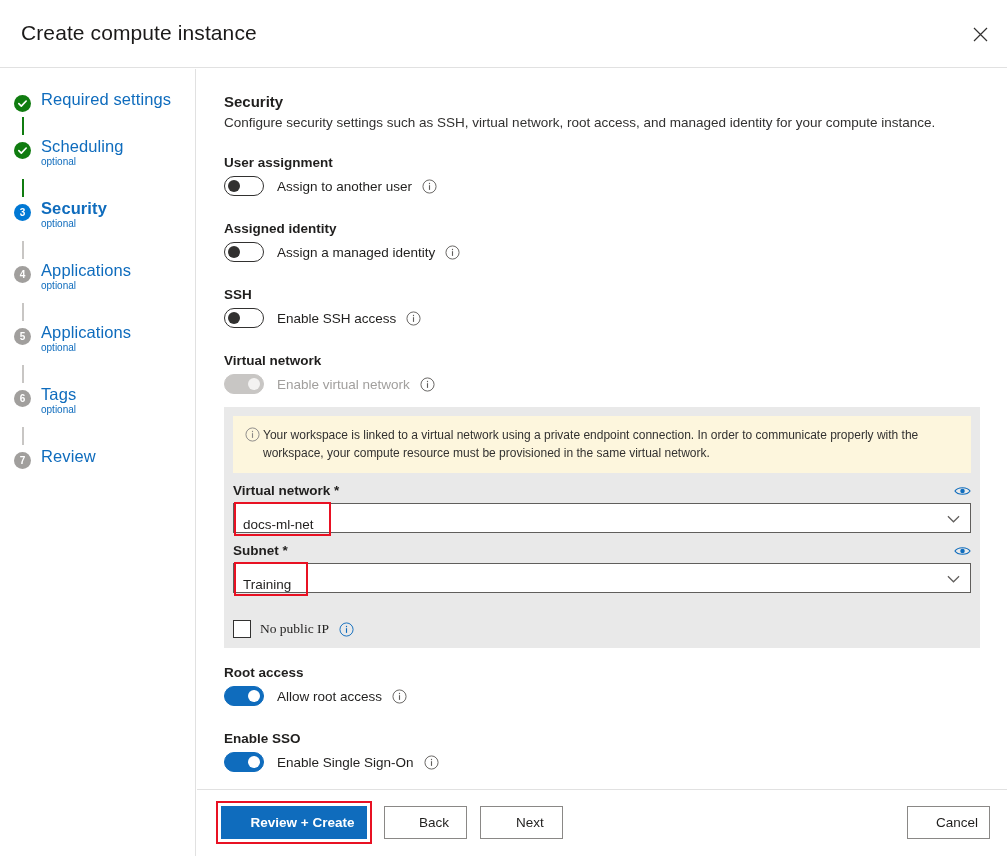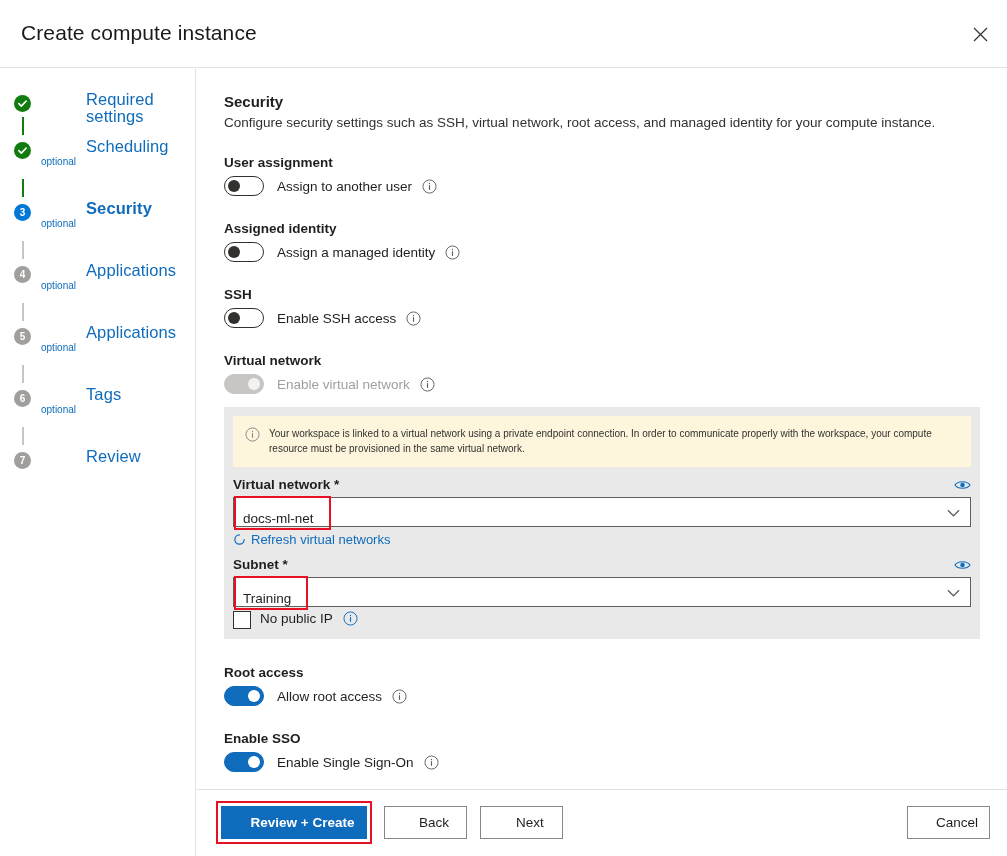--- a/index.html
+++ b/index.html
@@ -51,21 +51,21 @@
     font-size: 10px; color: #ffffff; font-weight: 600;
     margin-top: 4px; line-height: 1;
   }
   .step-badge.done   { background: #107c10; }
   .step-badge.active { background: #0078d4; }
   .step-badge.todo   { background: #a19f9d; }
   .step-badge svg { display:block; }
   .step-text { margin-left: 10px; line-height: 1; }
   .step-label {
     display: block;
-    font-size: 16.5px; color: #0f6cbd; letter-spacing: .1px; margin-left: 45px;
+    font-size: 16.5px; color: #0f6cbd; letter-spacing: .1px;
   }
   .step-label.current { font-weight: 700; color: #0f6cbd; }
   .step-optional {
     display: block; margin-top: 2px;
     font-size: 10px; color: #0f6cbd;
   }
   .step-connector {
     position: absolute; left: 22px;
     width: 1.5px;
   }
@@ -142,21 +142,21 @@
     width: 756px; background: #e9e9e9;
     padding: 9px 9px 10px 9px;
   }
   .notice {
     background: #fdf6dd;
     padding: 10px 12px 11px 12px;
     display: flex; align-items: flex-start;
   }
   .notice-icon { flex: 0 0 auto; margin-top: 1px; }
   .notice-text {
-    margin-left: 9px; font-size: 10px; color: #323130;
+    margin-left: 3px; font-size: 12px; color: #323130;
     line-height: 1.5; max-width: 690px;
   }
 
   .labeled-field { margin-top: 10px; position: relative; }
   .field-label-row {
     display: flex; align-items: center; justify-content: space-between;
   }
   .field-label {
     font-size: 13.5px; font-weight: 700; color: #201f1e;
   }
@@ -181,21 +181,21 @@
     background: transparent; z-index: 3; pointer-events: none;
   }
 
   .refresh-link {
     margin-top: 5px; font-size: 13px; color: #0f6cbd;
     display: flex; align-items: center; cursor: pointer;
   }
   .refresh-link .spin { margin-right: 5px; display: flex; }
 
   .checkbox-row {
-    margin-top: 4px; display: flex; align-items: flex-start;
+    margin-top: 27px; display: flex; align-items: center; font-family: Liberation Serif, serif;
   }
   .checkbox {
     width: 18px; height: 18px; border: 1px solid #323130;
     background: #ffffff; flex: 0 0 auto; cursor: pointer;
   }
   .checkbox-label {
     margin-left: 9px; font-size: 13.5px; color: #201f1e;
   }
 
   
@@ -406,28 +406,20 @@
       </div>
       <div class="select-wrap">
         <span class="select-value">docs-ml-net</span>
         <span class="select-chevron">
           <svg width="13" height="8" viewBox="0 0 14 8">
               <path d="M1 1 L7 7 L13 1" stroke="#605e5c" stroke-width="1.3" fill="none"></path>
             </svg>
         </span>
         <span class="redbox" style="left:0;top:-2px;width:97px;height:34px;"></span>
       </div>
-      <div class="refresh-link">
-        <span class="spin">
-          <svg width="13" height="13" viewBox="0 0 14 14">
-              <path d="M12 7 A5 5 0 1 1 7 2" stroke="#0f6cbd" stroke-width="1.3" fill="none" stroke-linecap="round"></path>
-            </svg>
-        </span>
-        <span>Refresh virtual networks</span>
-      </div>
     </div>
 
     <div class="labeled-field">
       <div class="field-label-row">
         <span class="field-label">Subnet *</span>
         <span class="eye-icon">
           <svg width="17" height="12" viewBox="0 0 18 12">
               <path d="M1 6 C4 1.4, 14 1.4, 17 6 C14 10.6, 4 10.6, 1 6 Z" stroke="#0f6cbd" stroke-width="1.2" fill="none"></path>
               <circle cx="9" cy="6" r="2.4" fill="#0f6cbd"></circle>
             </svg>

